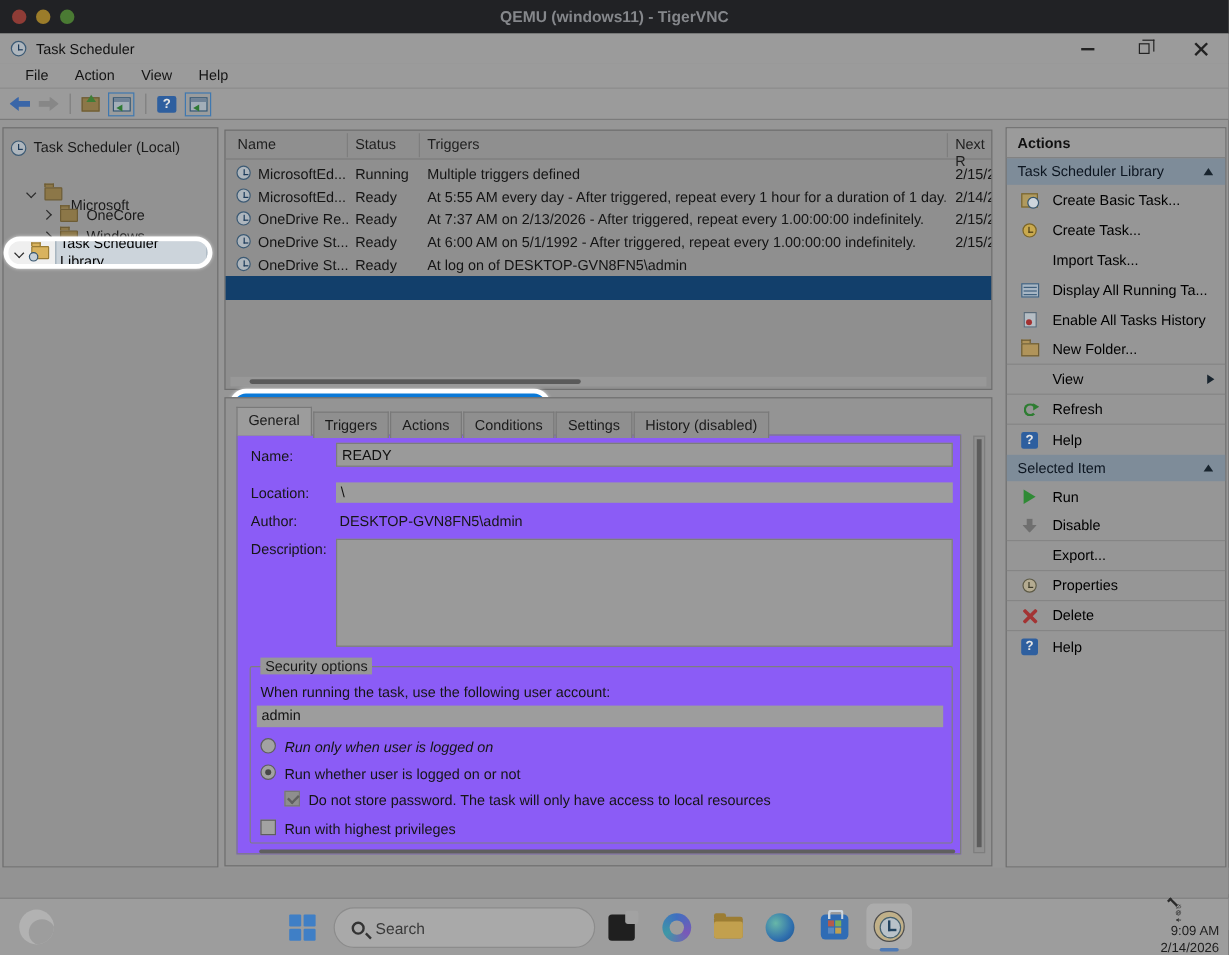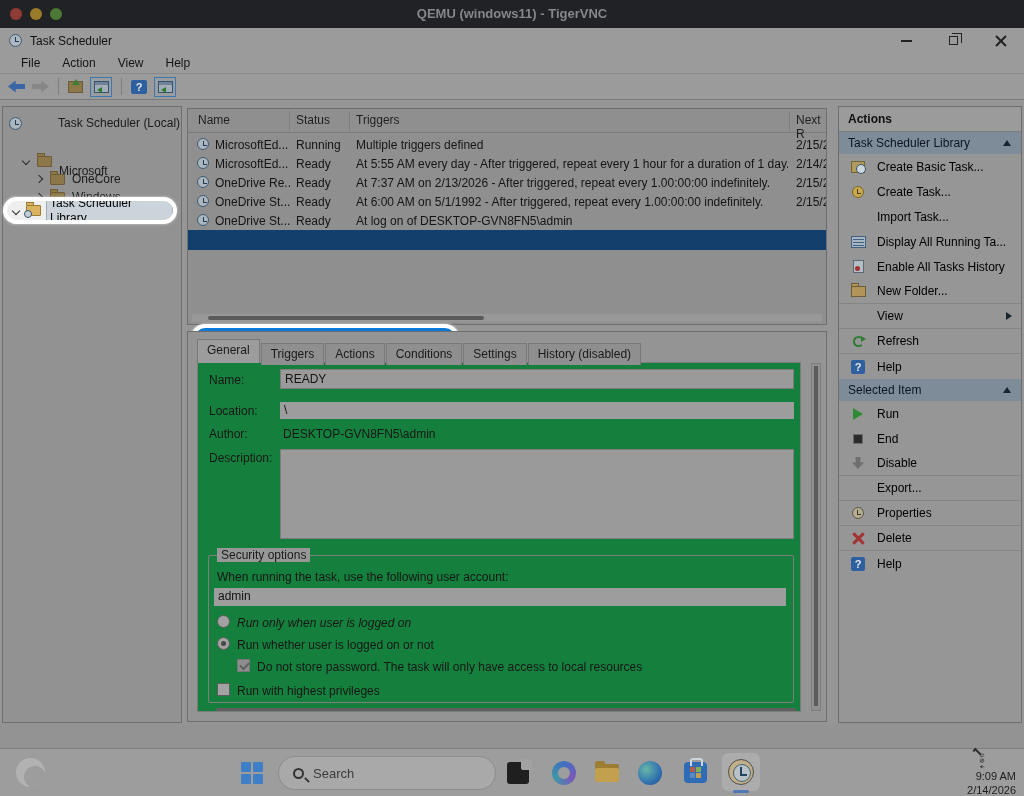--- a/index.html
+++ b/index.html
@@ -82,21 +82,21 @@
   .ring-row-inner { position:absolute; left:0; top:0; width:100%; height:100%; color:#fff; font-size:12px; }
   .ring-row-inner .clk { position:absolute; left:4px; top:3px; width:13px; height:13px; background:#bcc7cf; }
   .rr-name { position:absolute; left:21px; top:3px; } .rr-status { position:absolute; left:99px; top:3px; } .rr-trig { position:absolute; left:159px; top:3px; white-space:nowrap; }
   .hscroll { position:absolute; left:4px; bottom:2px; width:630px; height:8px; background:#989898; }
   .hscroll .thumb { position:absolute; left:16px; top:2px; width:276px; height:4px; background:#5a5a5a; border-radius:2px; }
 
   
   .tabs { position:absolute; left:9px; top:7px; display:flex; align-items:flex-end; z-index:2; }
   .tab { font-size:12px; padding:3px 9px 4px; border:1px solid #797979; border-bottom:none; background:#8f8f8f; color:#1a1a1a; margin-right:1px; position:relative; top:2px; }
   .tab.active { background:#9c9c9c; top:0; padding-bottom:6px; z-index:3; }
-  .tab-card { position:absolute; left:9px; top:30px; width:604px; height:350px; border:1px solid #7c7c7c; background:#15803d; z-index:1;padding-left:36px; }
+  .tab-card { position:absolute; left:9px; top:30px; width:604px; height:350px; border:1px solid #7c7c7c; background:#8b5cf6; z-index:1;padding-left:36px; }
   .fld-label { position:absolute; font-size:12px; color:#161616; }
   .fld-box { position:absolute; border:1px solid #7c7c7c; background:#9a9a9a; font-size:12px; padding:2px 4px; color:#121212; }
   .fld-flat { position:absolute; background:#9d9d9d; font-size:12px; padding:1px 4px; color:#121212; }
   .grp { position:absolute; left:10px; top:192px; width:586px; height:148px; border:1px solid #7e7e7e; border-radius:2px; }
   .grp-title { position:absolute; left:8px; top:-8px; background:#979797; padding:0 4px; font-size:12px; }
   .grp-text { position:absolute; font-size:12px; color:#151515; }
   .radio { position:absolute; width:13px; height:13px; border:1px solid #5e5e5e; border-radius:50%; background:#a2a2a2; }
   .radio.sel::after { content:""; position:absolute; left:3px; top:3px; width:5px; height:5px; border-radius:50%; background:#474747; }
   .cb { position:absolute; width:13px; height:13px; border:1px solid #5e5e5e; background:#a2a2a2; }
   .cb.checked { background:#8e8e8e; border-color:#777; }
@@ -218,21 +218,21 @@
           <span class="tb-win"></span>
         </span>
       <span class="tb-sep"></span>
       <span class="tb-help"></span>
       <span class="tb-toggle">
           <span class="tb-win"></span>
         </span>
     </div>
 
     <div class="tree-panel">
-      <div class="tree-row" style="top:7px;gap:30px;">
+      <div class="tree-row" style="top:7px;">
         <span class="clk" style="margin-left:6px;"></span>
         <span style="margin-left:6px;">Task Scheduler (Local)</span>
       </div>
       <div class="tree-row" style="top:45px;">
         <span class="chev down" style="margin-left:20px;"></span>
         <span class="fold" style="margin-left:8px;"></span>
         <span style="margin-left:7px;margin-top:20px;">Microsoft</span>
       </div>
       <div class="tree-row" style="top:63px;">
         <span class="chev right" style="margin-left:33px;"></span>
@@ -426,26 +426,20 @@
 
       <div class="sec-header">
         <span>Selected Item</span>
         <span class="tri-up"></span>
       </div>
       <div class="act-item">
         <span class="ic">
             <span class="i-run"></span>
           </span>
         <span>Run</span>
-      </div>
-      <div class="act-item">
-        <span class="ic">
-            <span class="i-end"></span>
-          </span>
-        <span>End</span>
       </div>
       <div class="act-item sep">
         <span class="ic">
             <span class="i-disable"></span>
           </span>
         <span>Disable</span>
       </div>
       <div class="act-item sep">
         <span class="ic"></span>
         <span>Export...</span>

